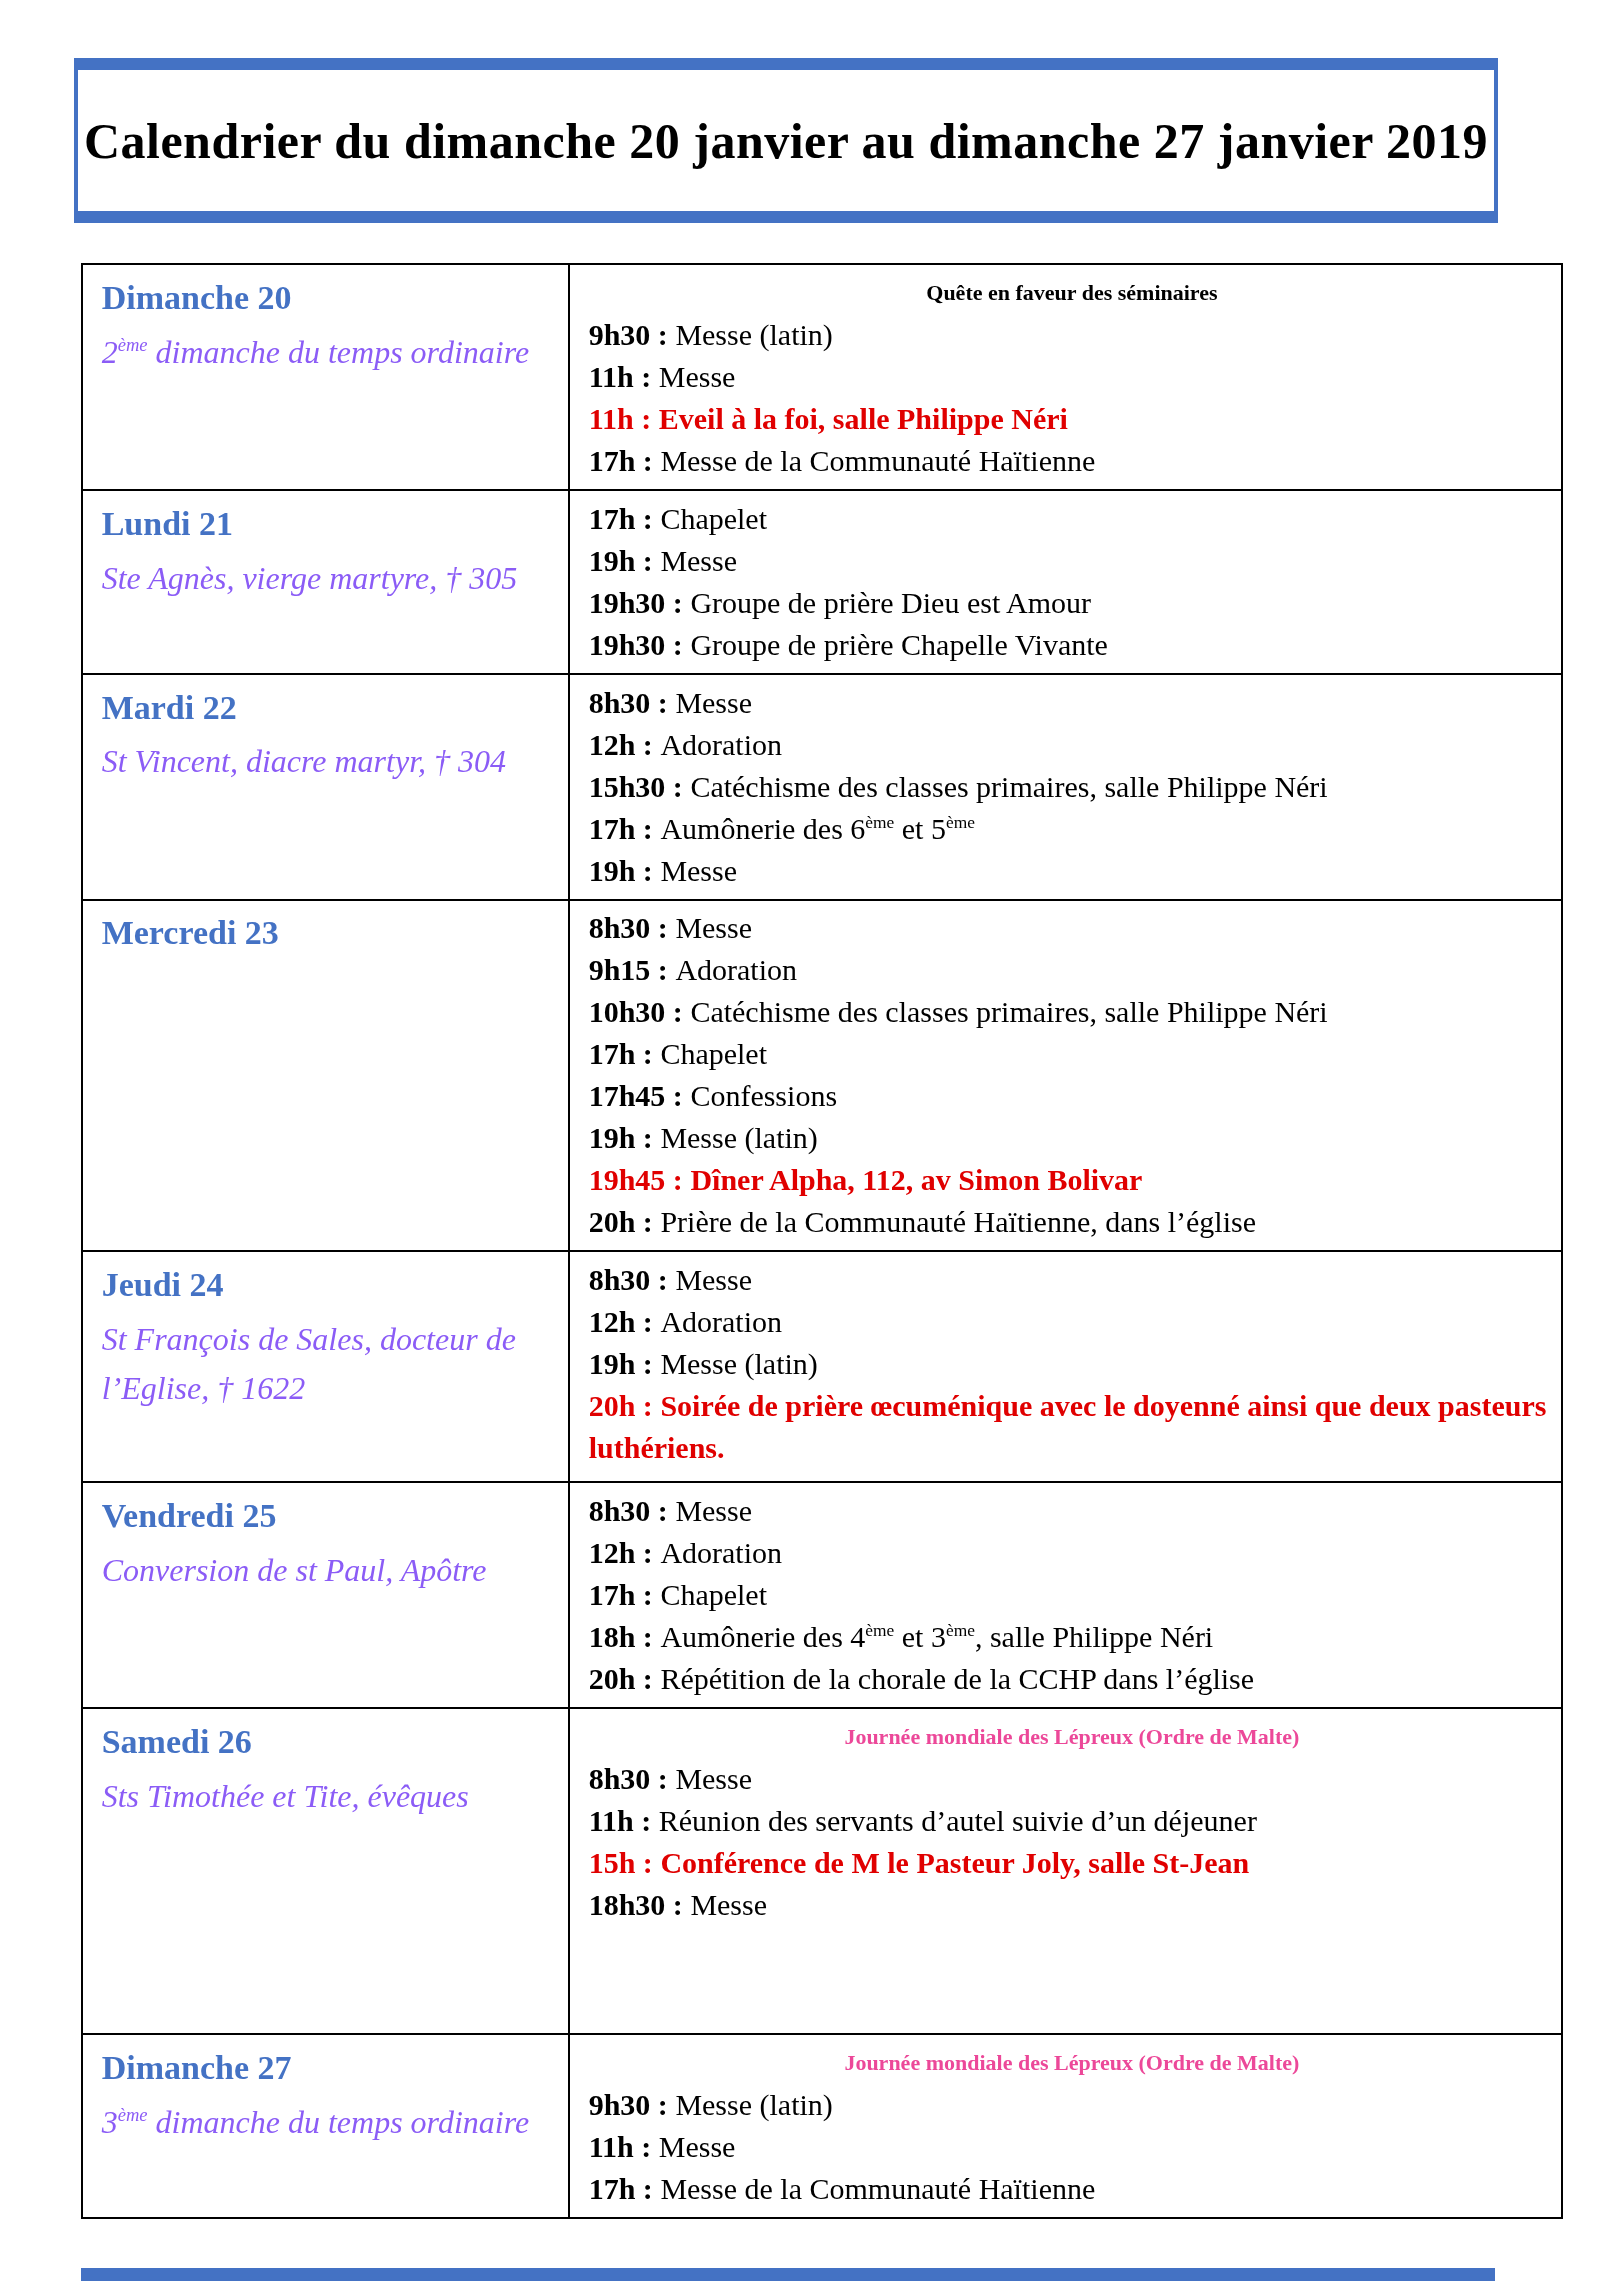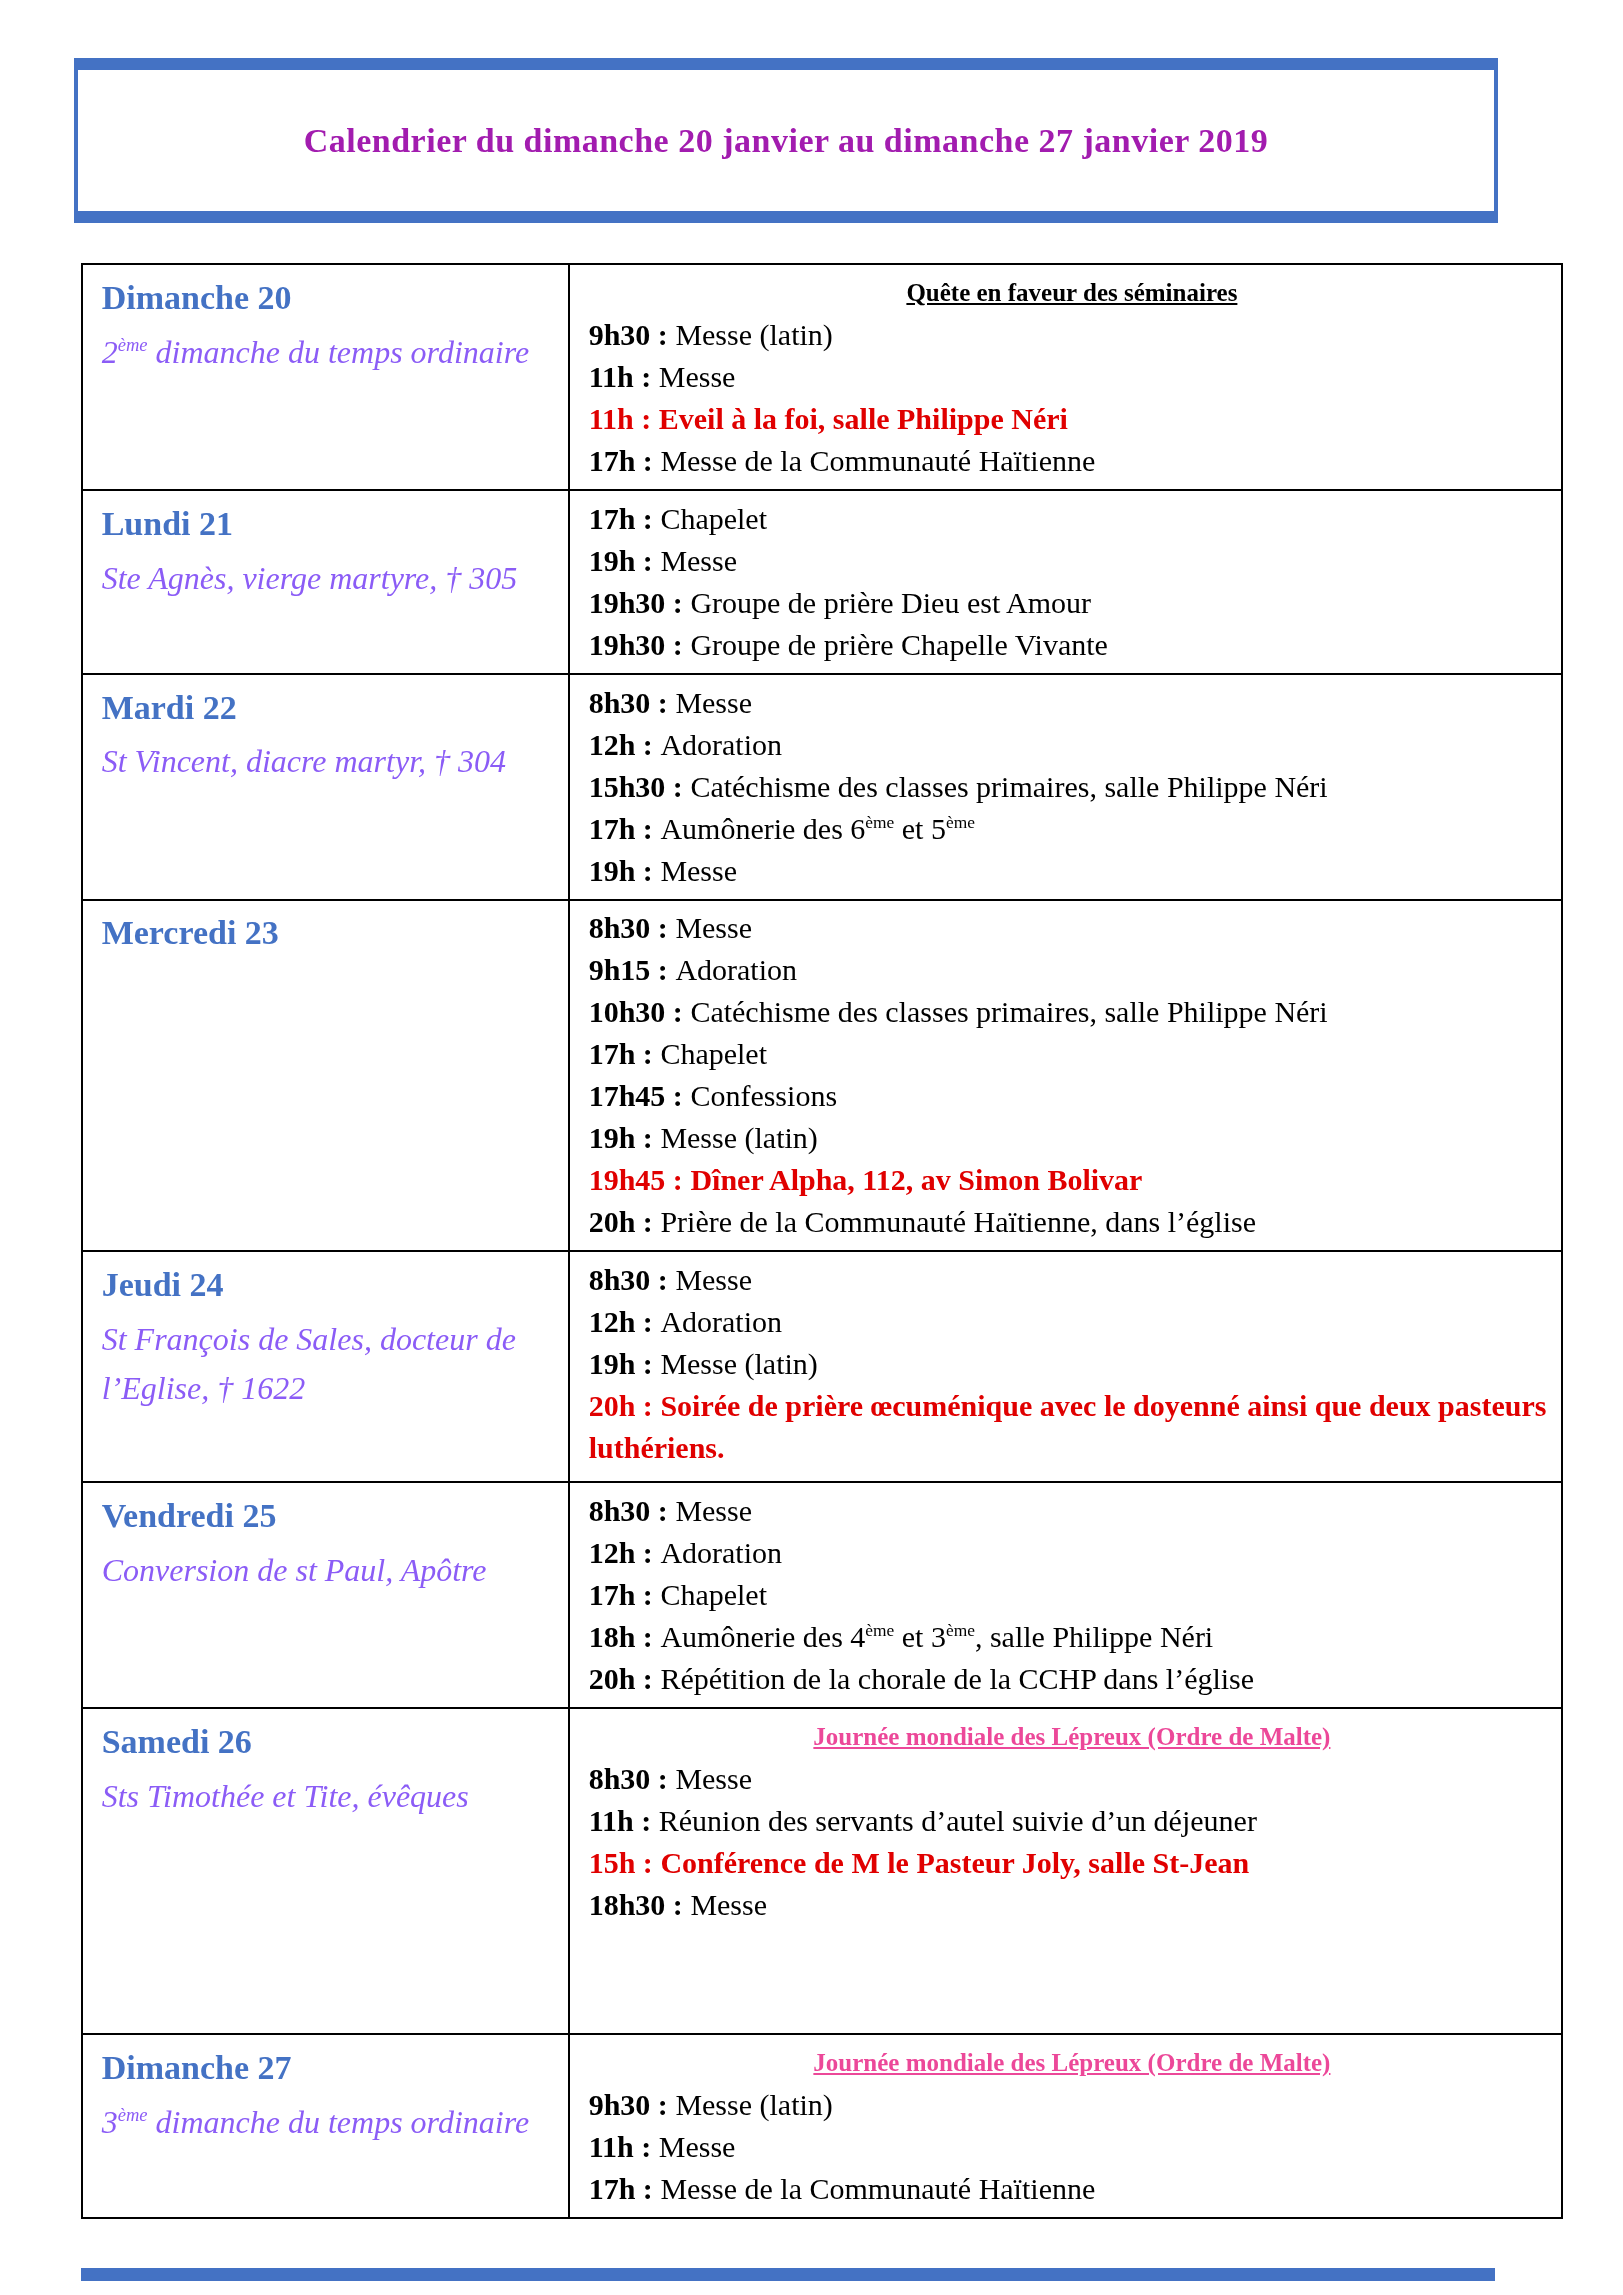--- a/index.html
+++ b/index.html
@@ -25,23 +25,23 @@
     box-sizing: border-box;
     border: 4.4px solid #4472C4;
     border-top-width: 12.8px;
     border-bottom-width: 12.8px;
     display: flex;
     align-items: center;
     justify-content: center;
     background: #fff;
   }
   .page-title {
-    color: #a21caf;
+    color: #000000;
     font-weight: bold;
-    font-size: 34px;
+    font-size: 50px;
     letter-spacing: 0.5px;
     white-space: nowrap;
   }
 
   
   .calendar-table {
     position: absolute;
     left: 81px;
     top: 263px;
     width: 1480px;
@@ -65,24 +65,23 @@
   .day-note {
     color: #8b5cf6;
     font-style: italic;
     font-size: 32px;
     line-height: 49px;
     margin-top: 6.9px;
   }
 
   .events-header {
     font-weight: bold;
-    font-size: 25px;
+    font-size: 22px;
     line-height: 42px;
     text-align: center;
-    text-decoration: underline;
   }
   .event-line {
     font-size: 30px;
     line-height: 42px;
   }
   .event-time { font-weight: bold; }
   .red-line { color: #E00000; font-weight: bold; }
   .red-text  { color: #ec4899; }
 
   sup {

